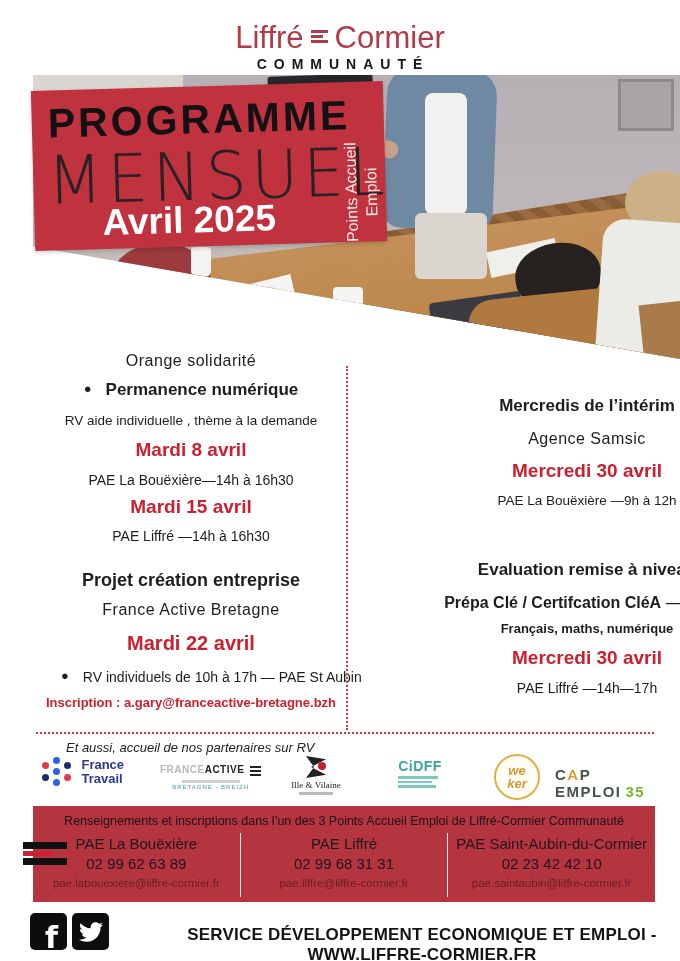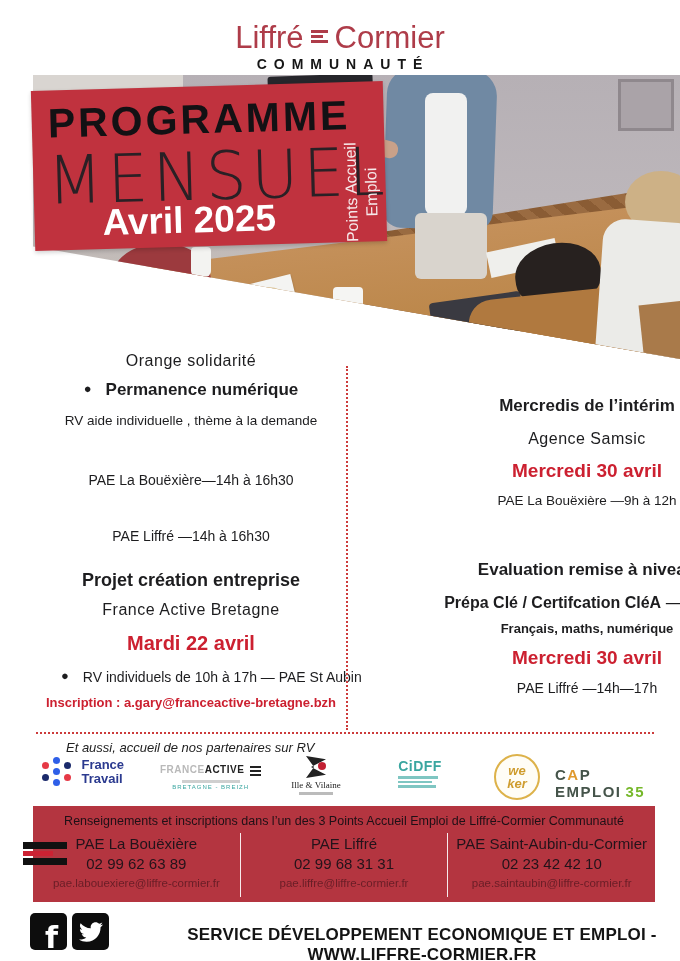--- a/index.html
+++ b/index.html
@@ -161,21 +161,23 @@
     <div class="banner-title">PROGRAMME</div>
     <div class="banner-subtitle">MENSUEL</div>
     <div class="banner-month">Avril 2025</div>
     <div class="banner-side">Points Accueil
 Emploi</div>
   </div>
 
   <div class="line colL t-intro" style="top:352px">Orange solidarité</div>
   <div class="line colL t-head" style="top:380px"><span class="bullet">●</span><span>Permanence numérique</span></div>
   <div class="line colL t-note" style="top:413px">RV  aide individuelle , thème à la demande</div>
+  <div class="line colL t-date" style="top:439px">Mardi  8 avril</div>
   <div class="line colL t-loc" style="top:472px">PAE La Bouëxière—14h à 16h30</div>
+  <div class="line colL t-date" style="top:496px">Mardi 15 avril</div>
   <div class="line colL t-loc" style="top:528px">PAE Liffré —14h à 16h30</div>
   <div class="line colL t-head-lg" style="top:570px">Projet création entreprise</div>
   <div class="line colL t-intro" style="top:601px">France Active Bretagne</div>
   <div class="line colL t-date" style="top:632px;font-size:20px">Mardi 22 avril</div>
   <div class="line colL t-loc t-left" style="top:668px;padding-left:28px"><span class="bullet">●</span><span>RV individuels  de 10h à 17h — PAE St Aubin</span></div>
   <div class="line colL t-inscr" style="top:695px">Inscription : a.gary@franceactive-bretagne.bzh</div>
 
   <div class="vsep"></div>
   <div class="hsep"></div>
 

